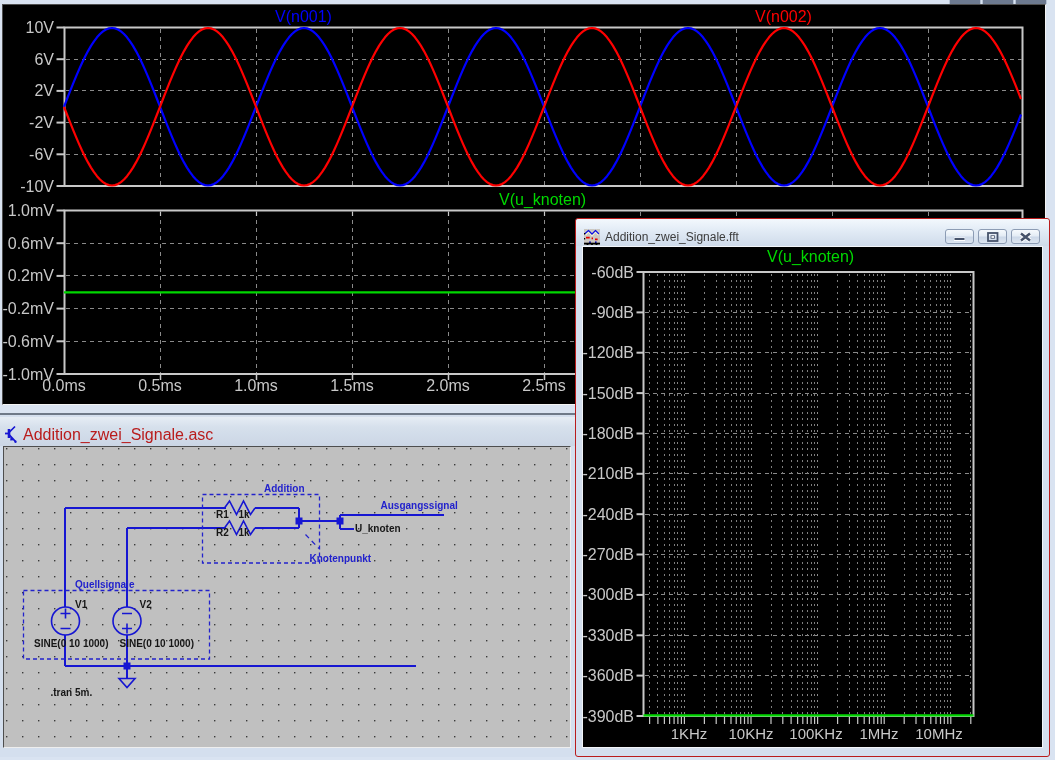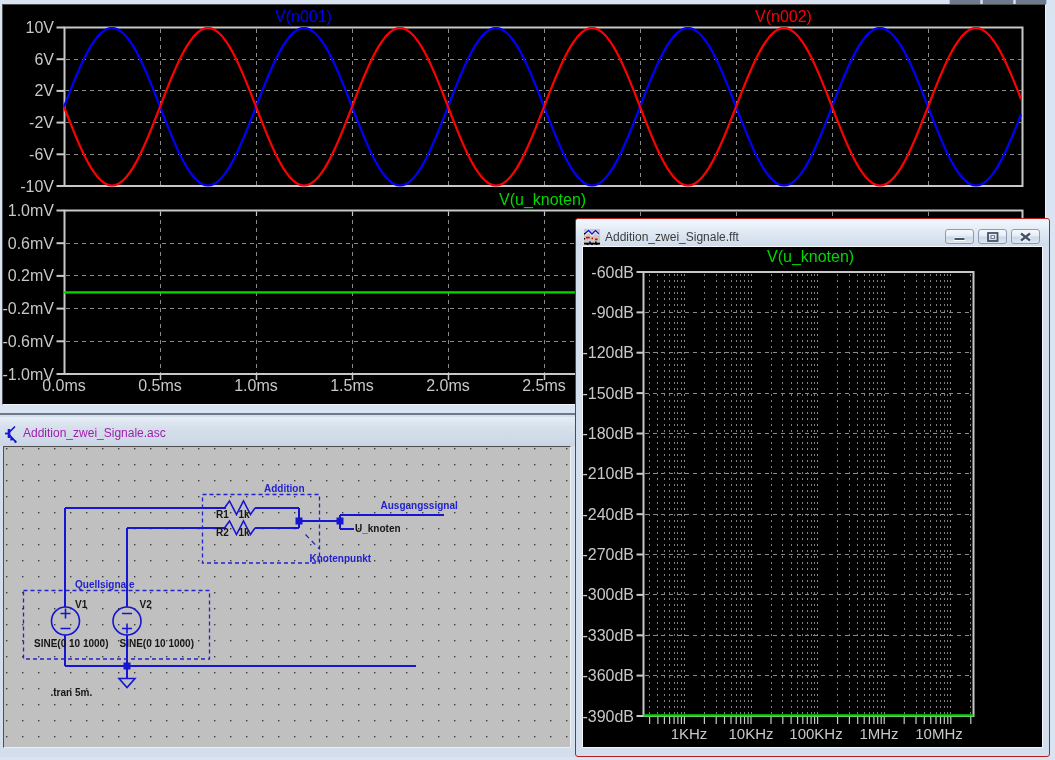--- a/index.html
+++ b/index.html
@@ -87,21 +87,21 @@
 <line x1="448.5" y1="211.5" x2="448.5" y2="216.0" stroke="#c8c8c8" stroke-width="1.2"></line>
 <line x1="544.5" y1="211.5" x2="544.5" y2="216.0" stroke="#c8c8c8" stroke-width="1.2"></line>
 <line x1="64" y1="292.3" x2="1021" y2="292.3" stroke="#00d800" stroke-width="2.2"></line>
 <text x="499" y="204.5" fill="#00d800" font-size="16">V(u_knoten)</text>
 </svg>
 
 <div class="abs" style="left:0;top:413px;width:577px;height:344px;background:#d4dfee;
   border-top:2px solid #6e7988;box-sizing:border-box;z-index:4">
   <div class="abs" style="left:0;top:2px;width:577px;height:29px;
     background:linear-gradient(180deg,#e6edf5 0%,#d6e0ec 35%,#cbd6e5 100%);"></div>
-  <div class="abs" style="left:23px;top:11px;font-size:12px;color:#a21caf;z-index:2">Addition_zwei_Signale.asc</div>
+  <div class="abs" style="left:23px;top:11px;font-size:16px;color:#b91c1c;z-index:2">Addition_zwei_Signale.asc</div>
   <svg class="abs" style="left:0;top:8px;z-index:2" width="20" height="22">
     <path d="M5,10.5 H9" stroke="#1616d2" stroke-width="1.8" fill="none"></path>
     <path d="M9,6 V15" stroke="#1616d2" stroke-width="2.6" fill="none"></path>
     <path d="M9.5,9 L15,3.5 M9.5,12 L15.5,18.5" stroke="#1616d2" stroke-width="1.7" fill="none"></path>
     <polygon points="10.5,13.5 14.5,17.2 10.2,17.5" fill="#1616d2"></polygon>
     <circle cx="15.5" cy="18.8" r="1.2" fill="#1616d2"></circle>
   </svg>
   <div class="abs" style="left:3px;top:31px;width:566px;height:300px;background:#c0c0c0;
     border:1px solid;border-color:#4e4e4e #eeeeee #eeeeee #4e4e4e;box-sizing:content-box"></div>
 </div>

